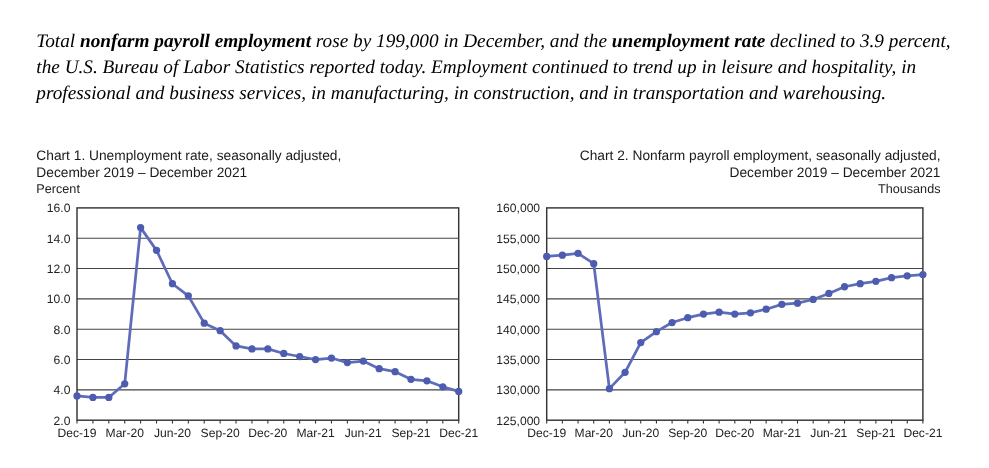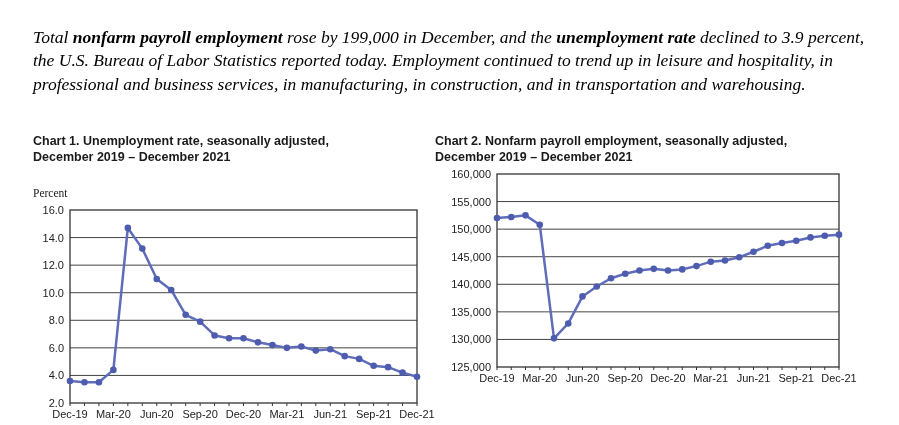--- a/index.html
+++ b/index.html
@@ -9,26 +9,26 @@
   }
   .intro{
     position:absolute;left:33px;top:8px;width:846px;
     font-family:"Liberation Serif",serif;font-size:17.5px;line-height:23.5px;
     color:#000;
     font-style:italic;
   }
   .intro b{font-weight:bold;}
   .chart-block{position:absolute;top:133px;}
   #chart-block-1{left:33px;width:400px;}
-  #chart-block-2{left:435px;width:420px;}
+  #chart-block-2{left:435px;width:420px;text-align:right;}
   .chart-title{
-    font-size:12.5px;font-weight:bold;color:#1a1a1a;line-height:16px;
+    font-size:12.5px;font-weight:normal;color:#1a1a1a;line-height:16px;
   }
   .unit-label{
-    font-size:11.5px;color:#222;margin-top:22px;height:14px;font-family:Liberation Serif, serif;
+    font-size:11.5px;color:#222;margin-top:1px;height:14px;
   }
   svg.plot{display:block;margin-top:2px;overflow:visible;}
   svg.plot text{font-family:"Liberation Sans",sans-serif;font-size:11px;fill:#222;}
 </style>
 </head>
 <body>
 
 <p class="intro" id="intro-p"><span>Total </span><b>nonfarm payroll employment</b><span> rose by 199,000 in December, and the </span><b>unemployment rate</b><span> declined to 3.9 percent, the U.S. Bureau of Labor Statistics reported today. Employment continued to trend up in leisure and hospitality, in professional and business services, in manufacturing, in construction, and in transportation and warehousing.</span></p>
 
 <div class="chart-block" id="chart-block-1">
@@ -114,20 +114,21 @@
       <circle cx="369.5416666666667" cy="169.67142857142858" r="3.3" fill="#4d5cae"></circle>
       <circle cx="384" cy="173.80714285714285" r="3.3" fill="#4d5cae"></circle>
     </svg>
 </div>
 
 <div class="chart-block" id="chart-block-2">
   <div class="chart-title">
     <div>Chart 2. Nonfarm payroll employment, seasonally adjusted,</div>
     <div>December 2019 – December 2021</div>
   </div>
+  <div class="unit-label">Thousands</div>
   <svg class="plot" width="410" height="222">
       <text x="56" y="11" text-anchor="end">160,000</text>
       <line x1="62" x2="404" y1="34.571428571428584" y2="34.571428571428584" stroke="#444444" stroke-width="1"></line>
       <text x="56" y="38.571428571428584" text-anchor="end">155,000</text>
       <line x1="62" x2="404" y1="62.14285714285714" y2="62.14285714285714" stroke="#444444" stroke-width="1"></line>
       <text x="56" y="66.14285714285714" text-anchor="end">150,000</text>
       <line x1="62" x2="404" y1="89.71428571428572" y2="89.71428571428572" stroke="#444444" stroke-width="1"></line>
       <text x="56" y="93.71428571428572" text-anchor="end">145,000</text>
       <line x1="62" x2="404" y1="117.28571428571429" y2="117.28571428571429" stroke="#444444" stroke-width="1"></line>
       <text x="56" y="121.28571428571429" text-anchor="end">140,000</text>

